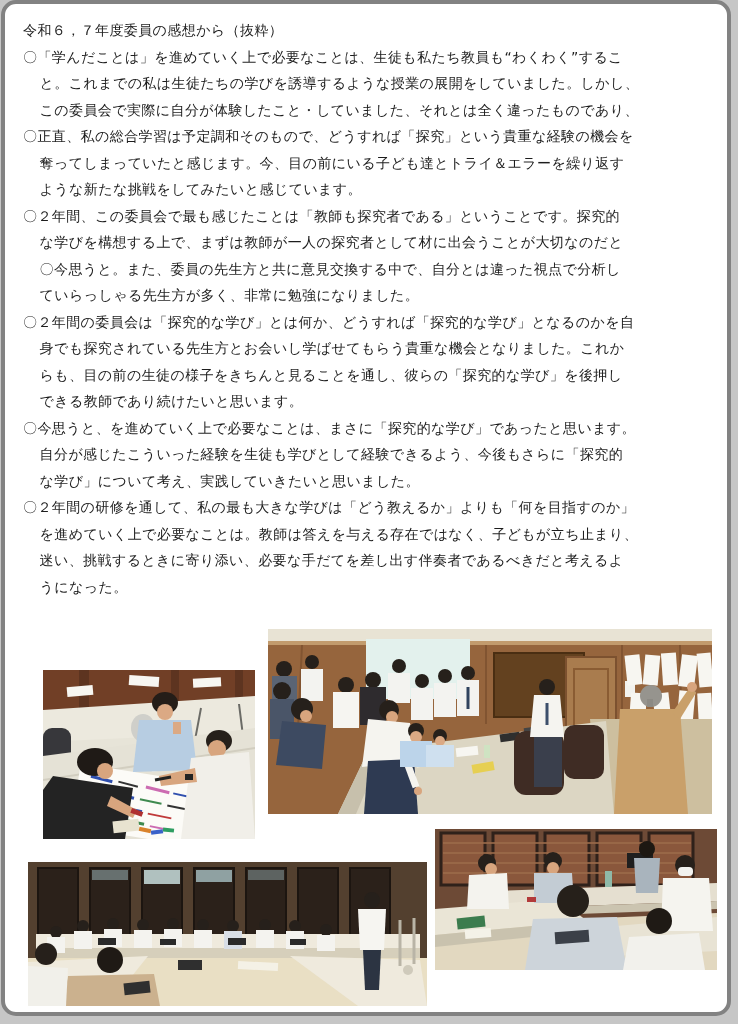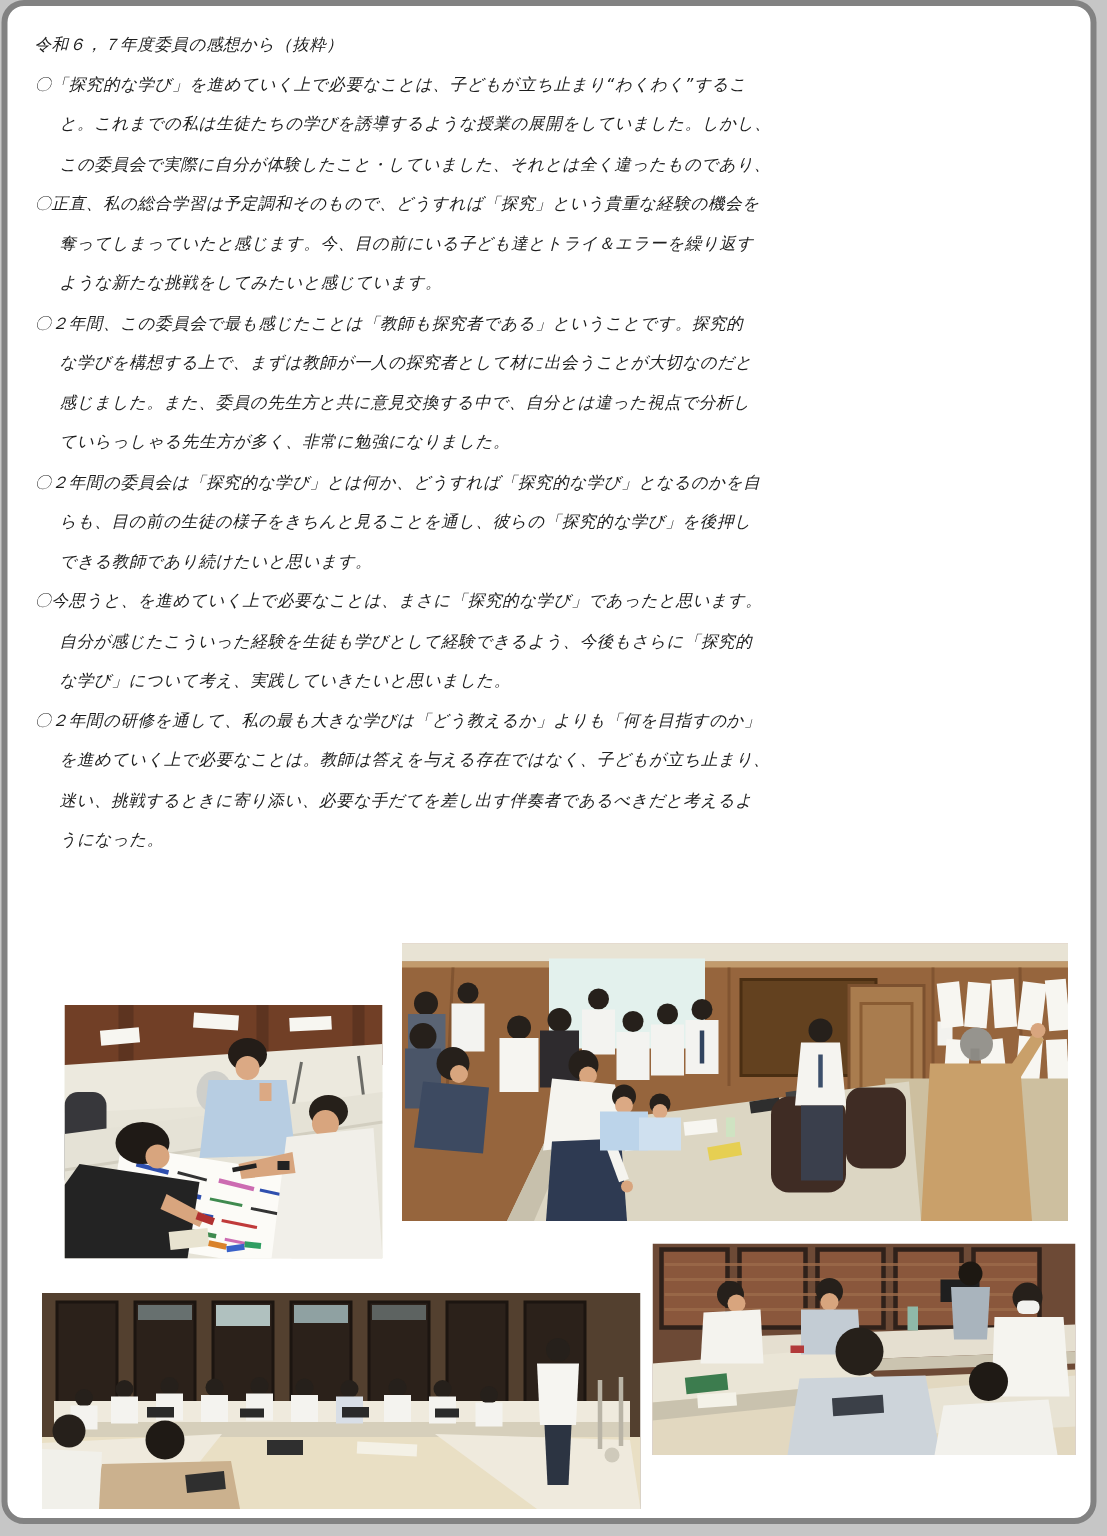--- a/index.html
+++ b/index.html
@@ -15,54 +15,54 @@
     background:#ffffff;
     border:4px solid #828282;
     border-radius:15px;
     overflow:hidden;
   }
   .textblock{
     position:absolute;left:18px;top:13px;width:702px;
     color:#1d1d1d;
   }
   .line{
-    font-size:11px;
+    font-size:14px;
     line-height:26.5px;
     height:26.5px;
     white-space:pre;
     letter-spacing:0.4px;
-    font-style:italic;
   }
   .line.cont{padding-left:16.6px;}
   .photo{position:absolute;margin:0;padding:0;}
   .photo svg{display:block;width:100%;height:100%;}
   .photo-poster  {left:38px; top:666px;width:212px;height:169px;}
   .photo-wall    {left:263px;top:625px;width:444px;height:185px;}
   .photo-square  {left:23px; top:858px;width:399px;height:144px;}
   .photo-discuss {left:430px;top:825px;width:282px;height:141px;}
 </style>
 </head>
 <body>
 
 <div class="page">
 
   <div class="textblock">
     <div class="line">令和６，７年度委員の感想から（抜粋）</div>
     <div>
-        <div class="line">〇「探究的な学び」を進めていく上で必要なことは、子どもが立ち止まり“わくわく”するこ</div>
+        <div class="line">〇「学んだことは」を進めていく上で必要なことは、生徒も私たち教員も“わくわく”するこ</div>
         <div class="line cont">と。これまでの私は生徒たちの学びを誘導するような授業の展開をしていました。しかし、</div>
         <div class="line cont">この委員会で実際に自分が体験したこと・していました、それとは全く違ったものであり、</div>
         <div class="line">〇正直、私の総合学習は予定調和そのもので、どうすれば「探究」という貴重な経験の機会を</div>
         <div class="line cont">奪ってしまっていたと感じます。今、目の前にいる子ども達とトライ＆エラーを繰り返す</div>
         <div class="line cont">ような新たな挑戦をしてみたいと感じています。</div>
         <div class="line">〇２年間、この委員会で最も感じたことは「教師も探究者である」ということです。探究的</div>
         <div class="line cont">な学びを構想する上で、まずは教師が一人の探究者として材に出会うことが大切なのだと</div>
-        <div class="line cont">感じました。また、委員の先生方と共に意見交換する中で、自分とは違った視点で分析し</div>
+        <div class="line cont">〇今思うと。また、委員の先生方と共に意見交換する中で、自分とは違った視点で分析し</div>
         <div class="line cont">ていらっしゃる先生方が多く、非常に勉強になりました。</div>
         <div class="line">〇２年間の委員会は「探究的な学び」とは何か、どうすれば「探究的な学び」となるのかを自</div>
+        <div class="line cont">身でも探究されている先生方とお会いし学ばせてもらう貴重な機会となりました。これか</div>
         <div class="line cont">らも、目の前の生徒の様子をきちんと見ることを通し、彼らの「探究的な学び」を後押し</div>
         <div class="line cont">できる教師であり続けたいと思います。</div>
         <div class="line">〇今思うと、を進めていく上で必要なことは、まさに「探究的な学び」であったと思います。</div>
         <div class="line cont">自分が感じたこういった経験を生徒も学びとして経験できるよう、今後もさらに「探究的</div>
         <div class="line cont">な学び」について考え、実践していきたいと思いました。</div>
         <div class="line">〇２年間の研修を通して、私の最も大きな学びは「どう教えるか」よりも「何を目指すのか」</div>
         <div class="line cont">を進めていく上で必要なことは。教師は答えを与える存在ではなく、子どもが立ち止まり、</div>
         <div class="line cont">迷い、挑戦するときに寄り添い、必要な手だてを差し出す伴奏者であるべきだと考えるよ</div>
         <div class="line cont">うになった。</div>
       </div>

